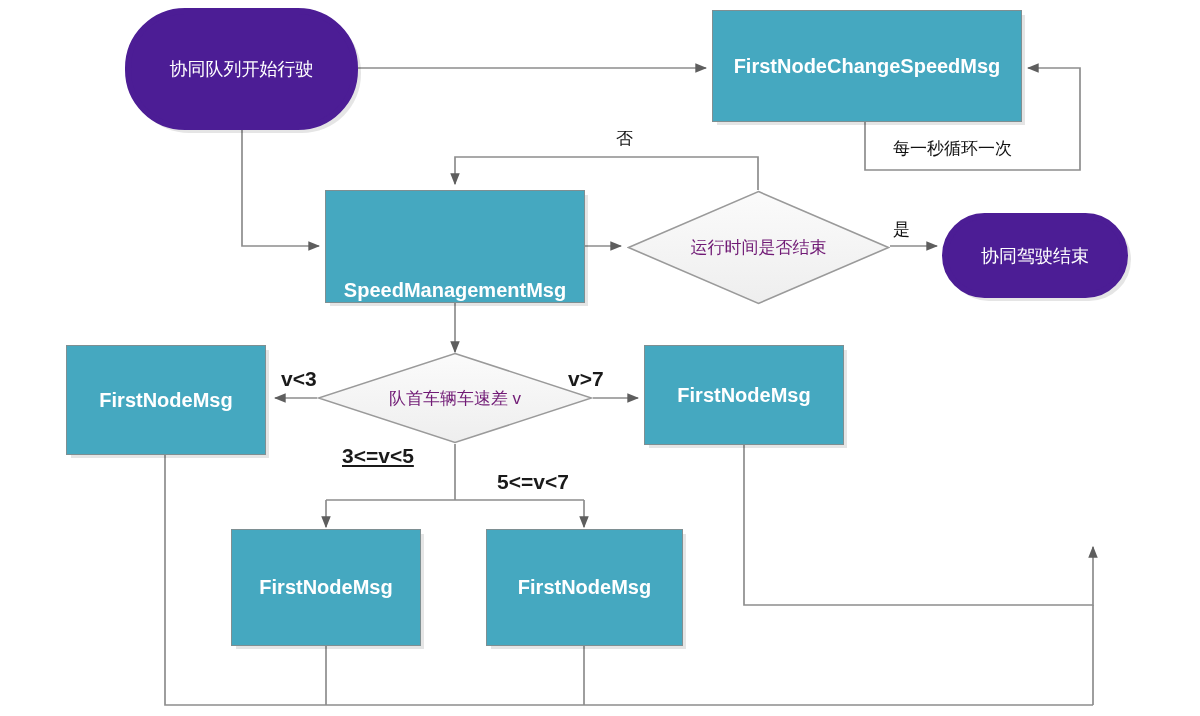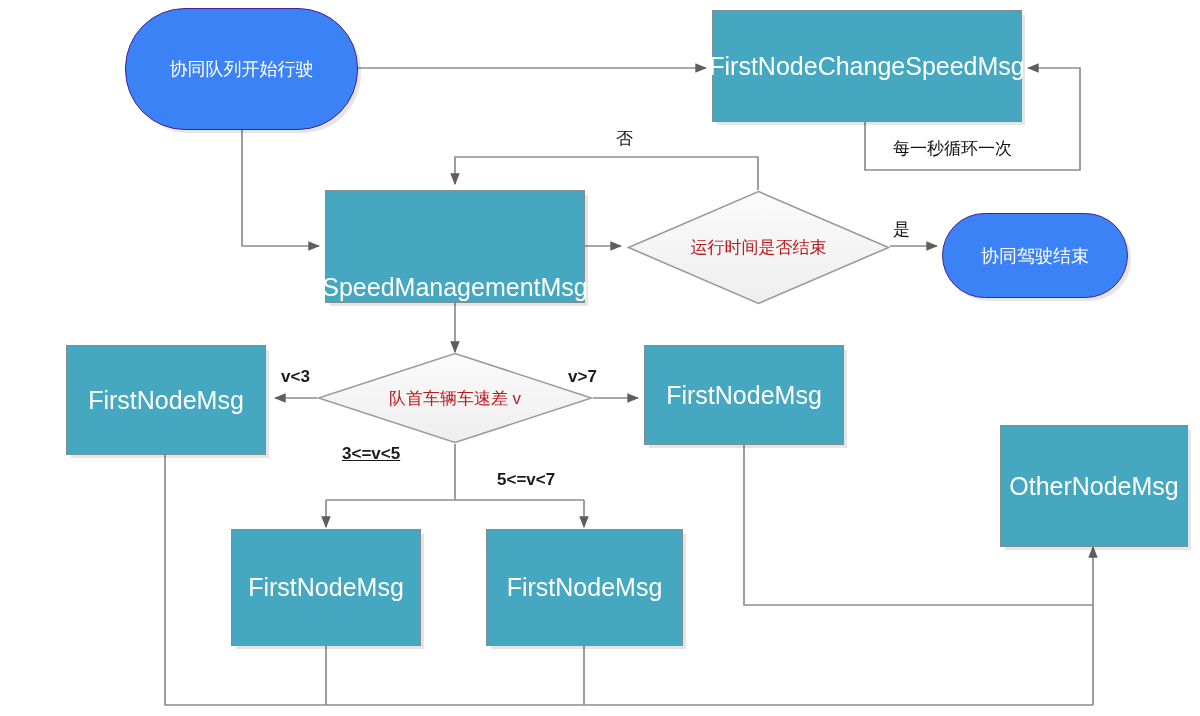--- a/index.html
+++ b/index.html
@@ -31,53 +31,53 @@
     align-items: center;
     justify-content: center;
     text-align: center;
     z-index: 5;
   }
   .node-proc {
     background: #44A7BF;
     background: #45a8c0;
     border: 1px solid #7e8f92;
     color: #ffffff;
-    font-size: 25px;
-    font-weight: normal;
+    font-size: 20px;
+    font-weight: bold;
     box-shadow: 4px 4px 0 -1px rgba(0,0,0,0.10);
   }
   .node-term {
-    background: #3b82f6;
-    border: 1px solid #4c1d95;
+    background: #4c1d95;
+    border: 6px solid #4c1d95;
     border-radius: 60px;
     color: #ffffff;
     font-size: 18px;
     box-shadow: 4px 4px 0 -1px rgba(0,0,0,0.10);
   }
   .node-dec {
     background: transparent;
     border: none;
-    color: #b91c1c;
+    color: #701a75;
     font-size: 17px;
   }
   .node-dec .dec-label {
     position: relative;
     z-index: 2;
   }
   .dec-shape {
     position: absolute;
     left: 0;
     top: 0;
     width: 100%;
     height: 100%;
     z-index: 1;
   }
   .edge-label {
     position: absolute;
-    font-size: 17px;
+    font-size: 21px;
     color: #1a1a1a;
     font-weight: bold;
     white-space: nowrap;
     z-index: 6;
     background: transparent;
   }
   .edge-label.cn {
     font-weight: normal;
     font-size: 17px;
     color: #111;
@@ -173,23 +173,20 @@
   </div>
 
   <div class="node node-proc" style="left:231px; top:529px; width:190px; height:117px;">
     <span>FirstNodeMsg</span>
   </div>
 
   <div class="node node-proc" style="left:486px; top:529px; width:197px; height:117px;">
     <span>FirstNodeMsg</span>
   </div>
 
-  <div class="node node-proc" style="left:1000px; top:425px; width:188px; height:122px;">
-    <span>OtherNodeMsg</span>
-  </div>
 
   <div class="edge-label cn" style="left:893px; top:137px;">每一秒循环一次</div>
 
   <div class="edge-label cn" style="left:616px; top:127px;">否</div>
 
   <div class="edge-label cn" style="left:893px; top:218px;">是</div>
 
   <div class="edge-label" style="left:281px; top:367px;">v&lt;3</div>
 
   <div class="edge-label" style="left:568px; top:367px;">v&gt;7</div>

